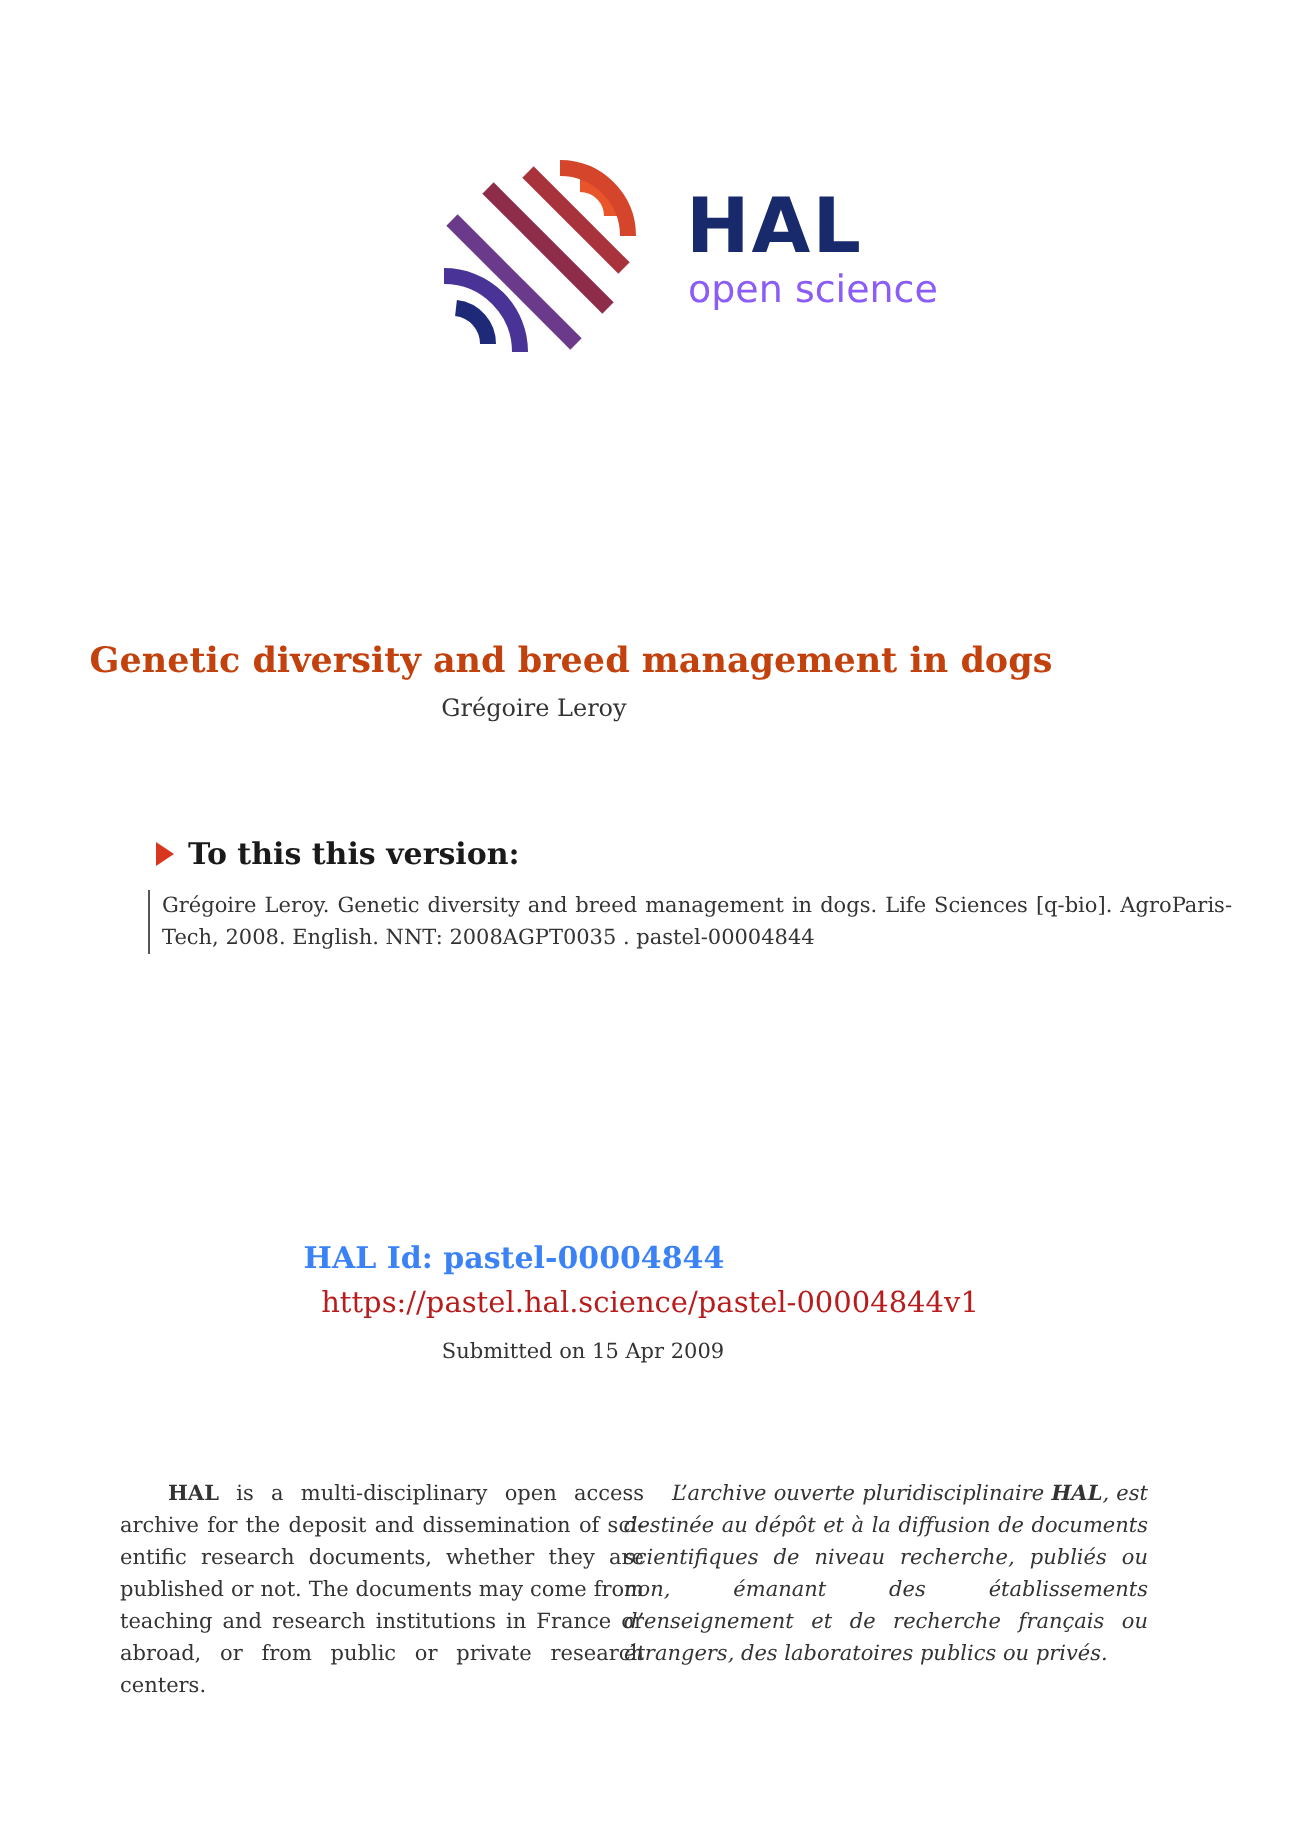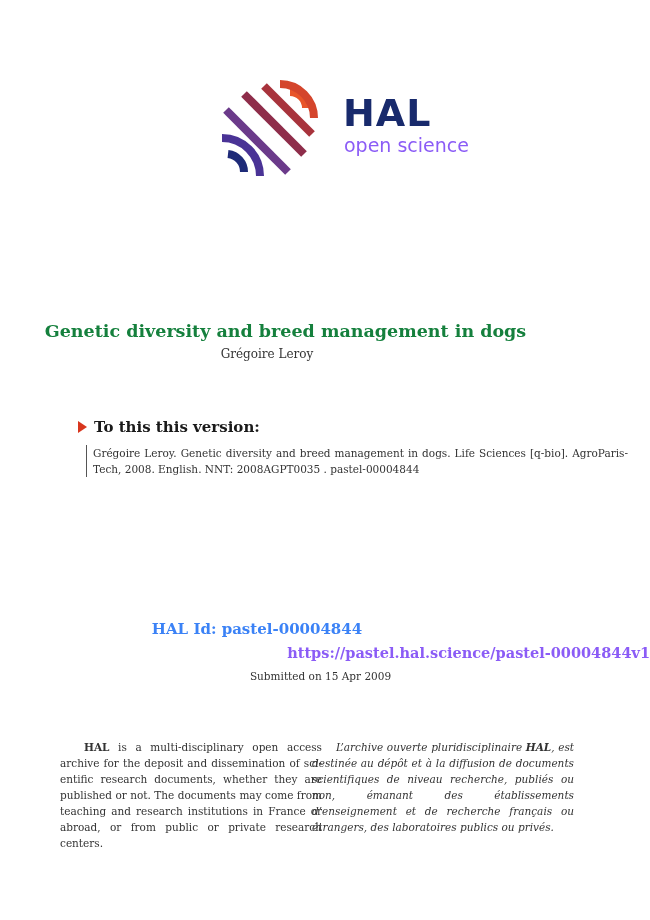--- a/index.html
+++ b/index.html
@@ -4,30 +4,30 @@
 <style>
   html, body { margin: 0; padding: 0; background: #ffffff; }
   body { width: 650px; height: 920px; position: relative; overflow: hidden;
          font-family: "DejaVu Serif", "Liberation Serif", serif; color: #222; }
   .abs { position: absolute; }
   #logo-mark { left: 218px; top: 80px; width: 100px; height: 100px; }
   #logo-hal { left: 343px; top: 93px; font-family: "DejaVu Sans", "Liberation Sans", sans-serif;
               font-weight: bold; font-size: 38px; letter-spacing: 1px; color: #182a6c; line-height: 40px; }
   #logo-sub { left: 344px; top: 134px; font-family: "DejaVu Sans", "Liberation Sans", sans-serif;
               font-size: 19px; color: #8b5cf6; line-height: 22px; }
-  #title { left: 0; width: 571px; top: 321px; text-align: center; font-weight: bold; font-size: 17.5px; color: #15803d; }
+  #title { left: 0; width: 571px; top: 321px; text-align: center; font-weight: bold; font-size: 17.5px; color: #c2410c; }
   #author { left: 0; width: 534px; top: 347px; text-align: center; font-size: 12px; color: #333; }
   #cite-head { left: 78px; top: 418px; font-weight: bold; font-size: 15px; color: #1a1a1a; display: flex; align-items: center; }
   #cite-head .tri { width: 0; height: 0; border-top: 6px solid transparent; border-bottom: 6px solid transparent;
                     border-left: 9px solid #d8361e; margin-right: 7px; }
-  #cite-body { left: 86px; top: 445px; width: 535px; border-left: 1.5px solid #555; padding-left: 6px;
+  #cite-body { left: 74px; top: 445px; width: 535px; border-left: 1.5px solid #555; padding-left: 6px;
                font-size: 10.5px; line-height: 16px; color: #333; text-align: justify; }
   #halid { left: 0; width: 514px; top: 620px; text-align: center; font-weight: bold; font-size: 15px; color: #3b82f6; }
-  #url { left: 0; width: 650px; top: 644px; text-align: right; font-weight: bold; font-size: 14.5px; color: #8b5cf6; }
-  #submitted { left: 0; width: 583px; top: 670px; text-align: center; font-size: 10.5px; color: #333; margin-left: 29px; }
+  #url { left: 0; width: 650px; top: 644px; text-align: center; font-weight: normal; font-size: 14.5px; color: #b91c1c; }
+  #submitted { left: 0; width: 583px; top: 670px; text-align: center; font-size: 10.5px; color: #333; }
   .col { top: 739px; width: 262px; font-size: 10.5px; line-height: 16px; text-align: justify; color: #333;
          text-indent: 24px; hyphens: manual; }
   #col-en { left: 60px; }
   #col-fr { left: 312px; font-style: italic; }
 </style>
 </head>
 <body>
 
 <div class="abs" id="logo-mark">
   <svg width="100" height="100" viewBox="0 0 100 100">

